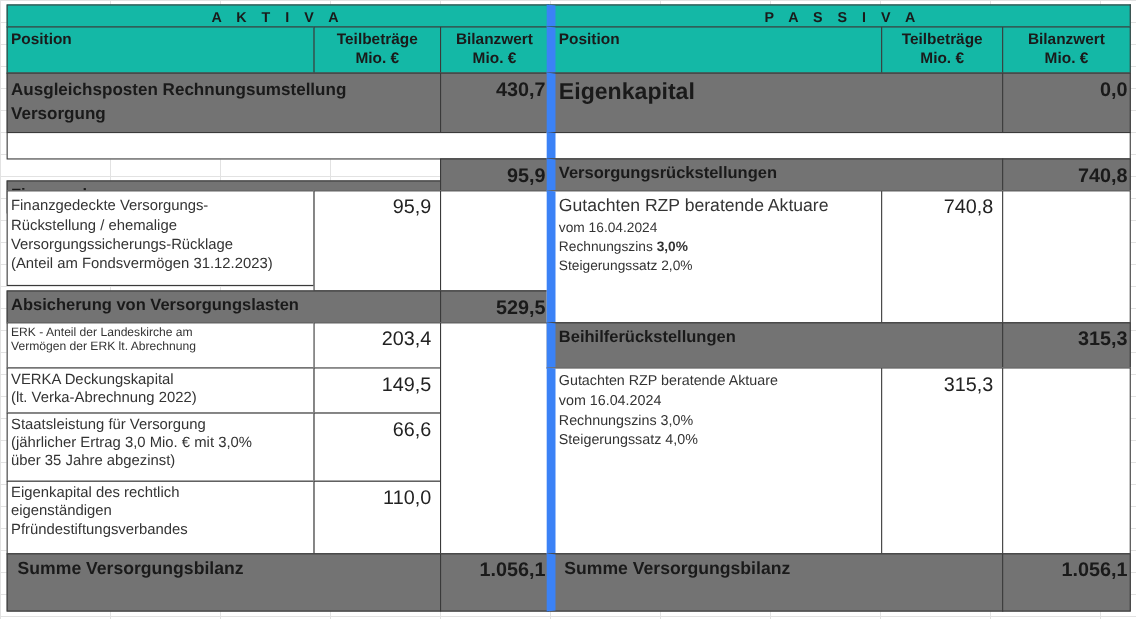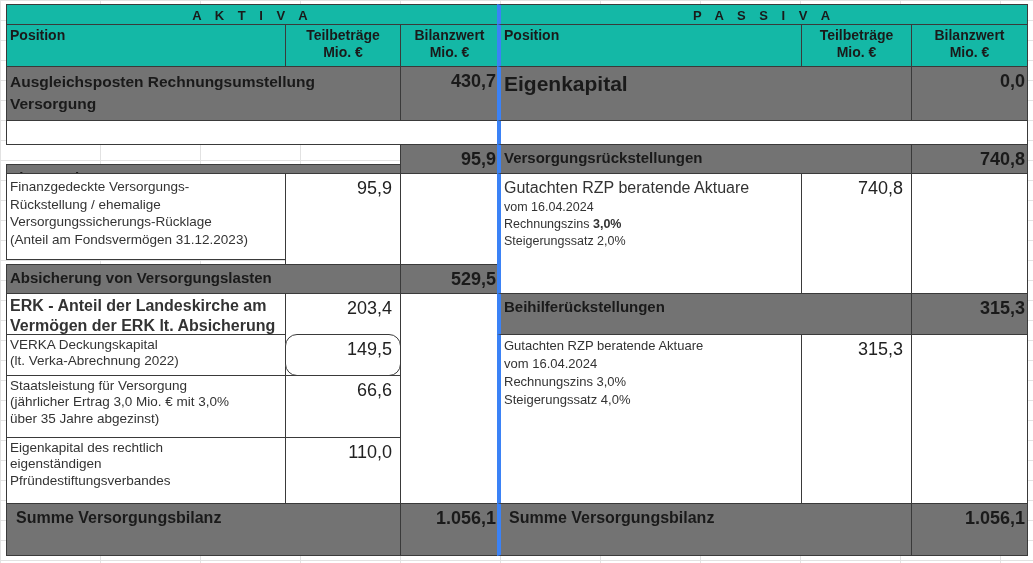--- a/index.html
+++ b/index.html
@@ -23,21 +23,21 @@
   .title {
     text-align:center; font-weight:bold; font-size:13px; letter-spacing:5px; padding-top:3px;
   }
   .colhead { font-weight:bold; font-size:14px; }
   .colhead.center { text-align:center; }
   .section { font-weight:bold; font-size:15px; padding-top:4px; }
   .bigval { font-size:18px; font-weight:bold; text-align:right; padding-top:4px; padding-right:2px; }
   .desc { font-size:13px; color:#333; }
   .desc-lg { font-size:16px; color:#333; }
   .subval { font-size:18px; text-align:right; padding-right:8px; padding-top:4px; color:#222; }
-  .thick-left { border-left:4px solid #3b82f6; }
+  .thick-left { border-left:8px solid #3b82f6; }
   .line { display:block; }
   .small { font-size:12.5px; }
 </style>
 </head>
 <body>
 
 <div class="cell orange title" style="left:6px;top:4px;width:493px;height:21px;">A K T I V A</div>
 
 <div class="cell orange colhead" style="left:6px;top:24px;width:280px;height:43px;">Position</div>
 <div class="cell orange colhead center" style="left:285px;top:24px;width:116px;height:43px;">
@@ -62,31 +62,31 @@
   <span class="line">Rückstellung / ehemalige</span>
   <span class="line">Versorgungssicherungs-Rücklage</span>
   <span class="line">(Anteil am Fondsvermögen 31.12.2023)</span>
 </div>
 <div class="cell white subval" style="left:285px;top:173px;width:116px;height:92px;">95,9</div>
 <div class="cell white" style="left:400px;top:173px;width:99px;height:92px;"></div>
 
 <div class="cell yellow section" style="left:6px;top:264px;width:395px;height:30px;">Absicherung von Versorgungslasten</div>
 <div class="cell yellow bigval" style="left:400px;top:264px;width:99px;height:30px;">529,5</div>
 
-<div class="cell white desc" style="left:6px;top:293px;width:338px;height:42px;font-size:16px;font-weight:bold;">
+<div class="cell white desc" style="left:6px;top:293px;width:338px;height:42px;font-size:11px;">
   <span class="line">ERK - Anteil der Landeskirche am</span>
-  <span class="line">Vermögen der ERK lt. Absicherung</span>
+  <span class="line">Vermögen der ERK lt. Abrechnung</span>
 </div>
 <div class="cell white subval" style="left:285px;top:293px;width:116px;height:60px;">203,4</div>
 
 <div class="cell white desc" style="left:6px;top:334px;width:280px;height:42px;font-size:13.5px;">
   <span class="line">VERKA Deckungskapital</span>
   <span class="line">(lt. Verka-Abrechnung 2022)</span>
 </div>
-<div class="cell white subval" style="left:285px;top:334px;width:116px;height:42px;border-radius:12px;">149,5</div>
+<div class="cell white subval" style="left:285px;top:334px;width:116px;height:42px;">149,5</div>
 
 <div class="cell white desc" style="left:6px;top:375px;width:280px;height:63px;font-size:13.5px;">
   <span class="line">Staatsleistung für Versorgung</span>
   <span class="line">(jährlicher Ertrag 3,0 Mio. € mit 3,0%</span>
   <span class="line">über 35 Jahre abgezinst)</span>
 </div>
 <div class="cell white subval" style="left:285px;top:375px;width:116px;height:63px;">66,6</div>
 
 <div class="cell white desc" style="left:6px;top:437px;width:280px;height:67px;font-size:13.5px;">
   <span class="line">Eigenkapital des rechtlich</span>

